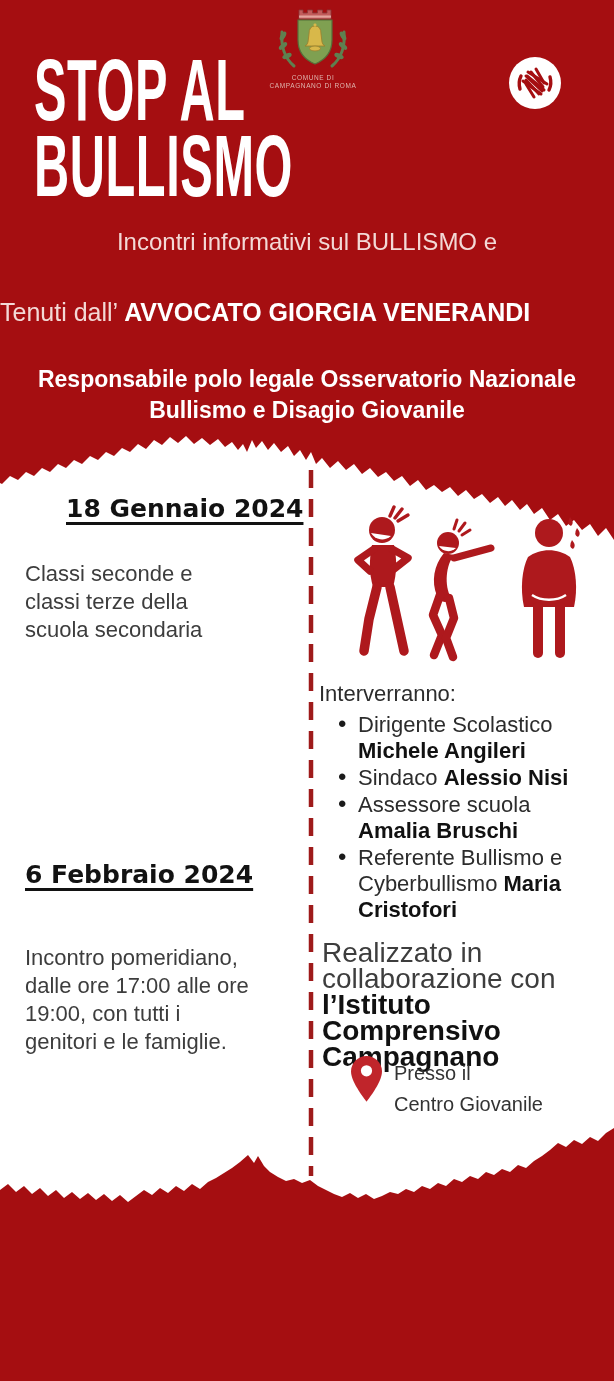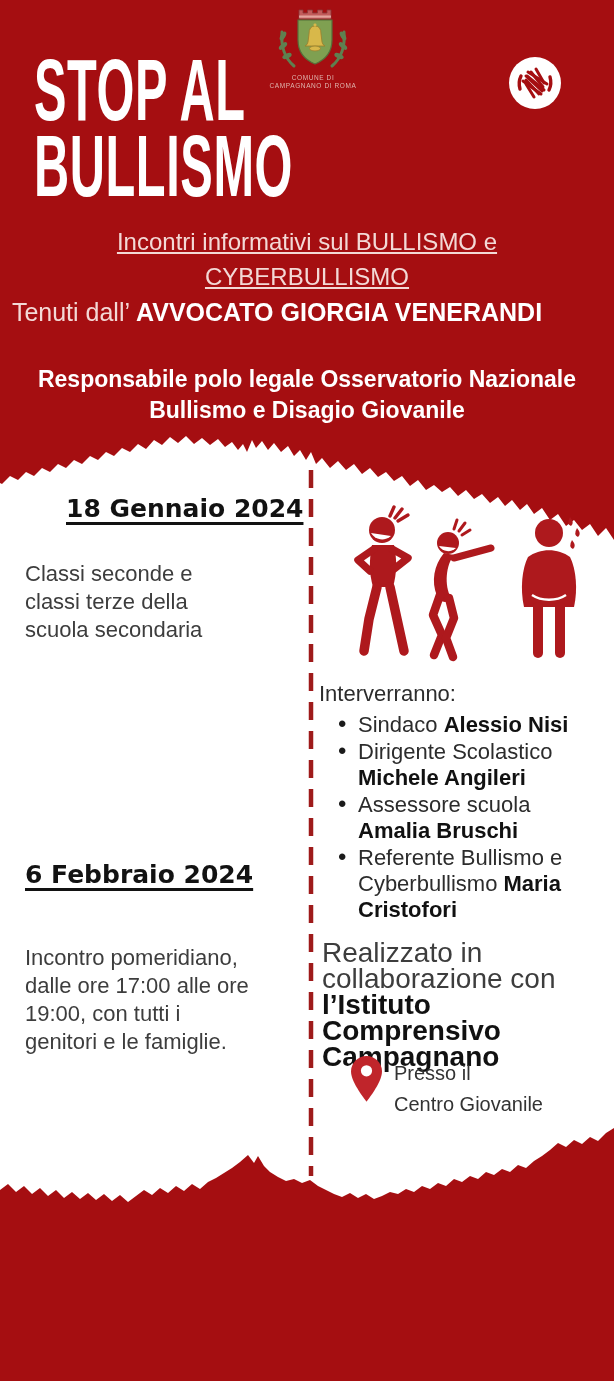--- a/index.html
+++ b/index.html
@@ -16,24 +16,24 @@
     color:#ffffff;font-weight:bold;font-size:84px;line-height:73px;
     letter-spacing:1px;transform:scale(0.58,1.04);transform-origin:left top;
     white-space:nowrap;
   }
   .crest-wrap{left:258px;top:6px;width:110px;text-align:center;}
   .crest-caption{
     margin-top:2px;color:#dfb5ae;font-size:6.5px;line-height:8px;letter-spacing:.6px;
   }
   .subtitle{
     left:0;top:224px;width:614px;text-align:center;
-    color:#f3d9d6;font-size:24px;line-height:35px;font-weight:400;text-decoration:underline;
+    color:#f3d9d6;font-size:24px;line-height:35px;font-weight:400;
   }
   .heldby{
-    left:0;top:298px;width:554px;text-align:center;font-size:25px;color:#f3d9d6;
+    left:0;top:298px;width:554px;font-size:25px;color:#f3d9d6;
   }
   .heldby .bold-name{color:#ffffff;font-weight:bold;}
   .role{
     left:0;top:364px;width:614px;text-align:center;
     color:#ffffff;font-weight:bold;font-size:23px;line-height:31px;
   }
 
   
   .date-h{
     font-family:"DejaVu Sans","Liberation Sans",sans-serif;
@@ -135,21 +135,20 @@
     </svg>
   </div>
 
   <div class="abs title">
     <div>STOP AL</div>
     <div>BULLISMO</div>
   </div>
 
   <div class="abs subtitle">
     <div>Incontri informativi sul BULLISMO e</div>
-    <div>CYBERBULLISMO</div>
   </div>
 
   <div class="abs heldby">
     <span>Tenuti dall’ </span><span class="bold-name">AVVOCATO GIORGIA VENERANDI</span>
   </div>
 
   <div class="abs role">
     <div>Responsabile polo legale Osservatorio Nazionale</div>
     <div>Bullismo e Disagio Giovanile</div>
   </div>
@@ -220,22 +219,22 @@
             <path d="M202,104 L202,150"></path>
             <path d="M224,104 L224,150"></path>
           </g>
         </g>
       </g>
     </svg>
   </div>
 
   <div class="abs speakers-heading">Interverranno:</div>
   <ul class="abs speakers-list">
+    <li><span>Dirigente Scolastico </span><span class="speaker-name">Michele Angileri</span></li>
     <li><span>Sindaco </span><span class="speaker-name">Alessio Nisi</span></li>
-    <li><span>Dirigente Scolastico </span><span class="speaker-name">Michele Angileri</span></li>
     <li><span>Assessore scuola </span><span class="speaker-name">Amalia Bruschi</span></li>
     <li><span>Referente Bullismo e Cyberbullismo </span><span class="speaker-name">Maria Cristofori</span></li>
   </ul>
 
   <div class="abs collab">
     <span>Realizzato in collaborazione con </span><span class="partner">l’Istituto Comprensivo Campagnano</span>
   </div>
 
   <div class="abs icon-holder" style="left:351px;top:1056px;">
     <svg width="31" height="46" viewBox="0 0 31 46" xmlns="http://www.w3.org/2000/svg">

